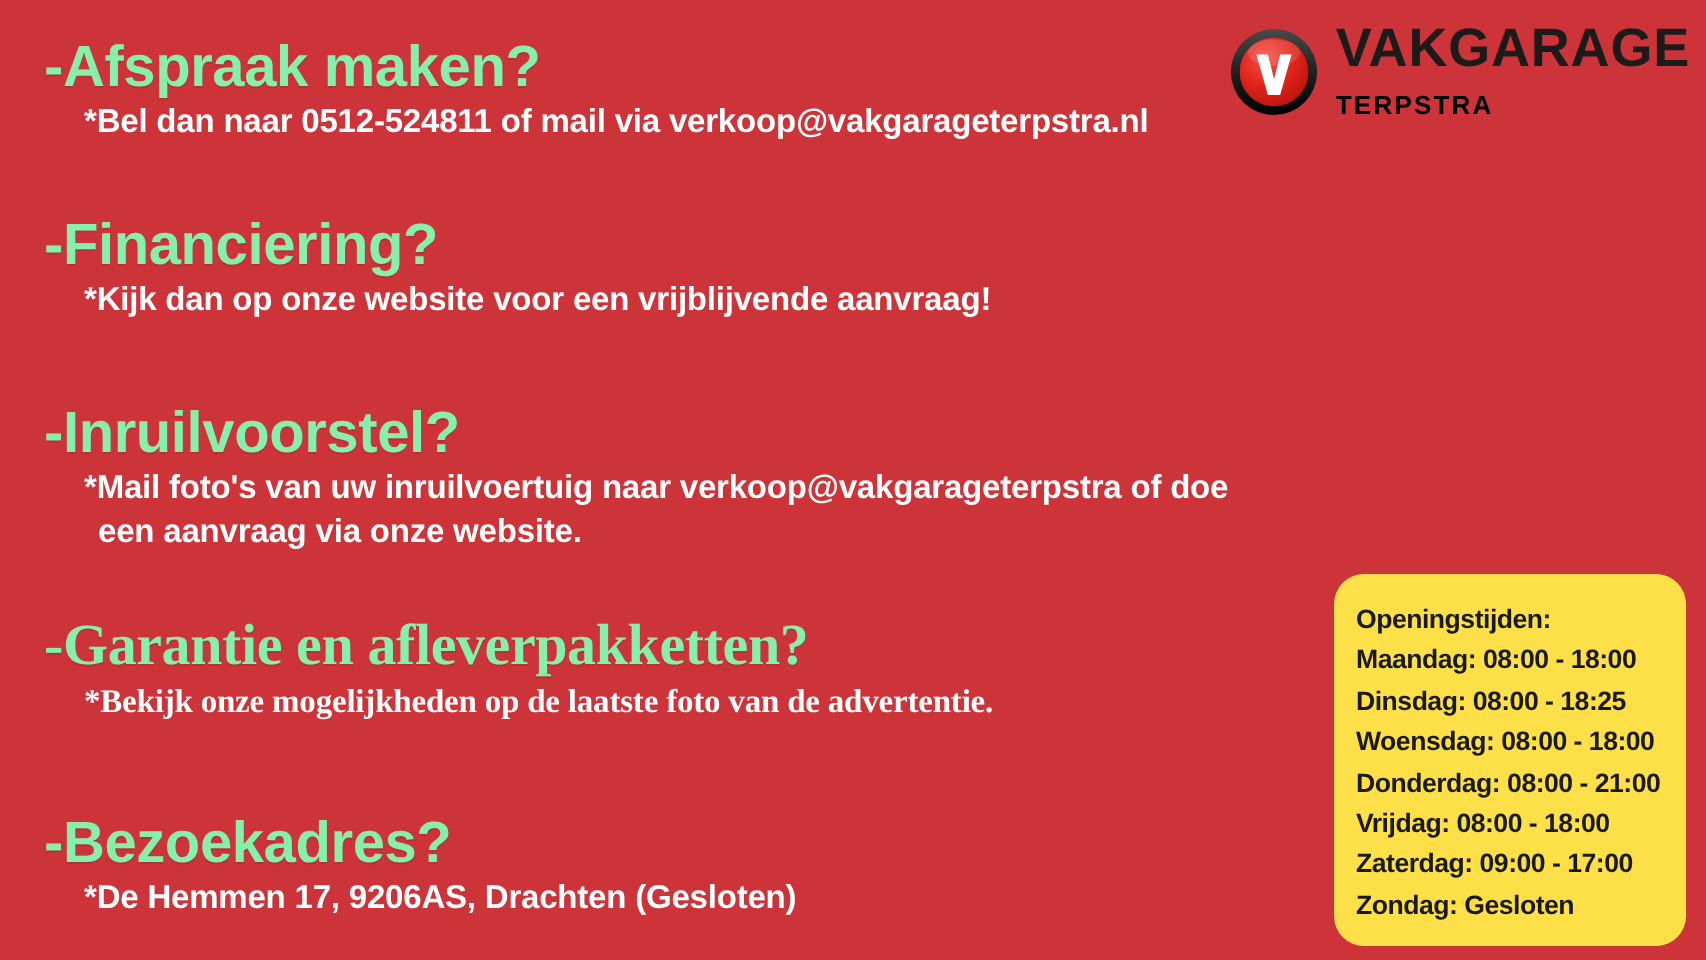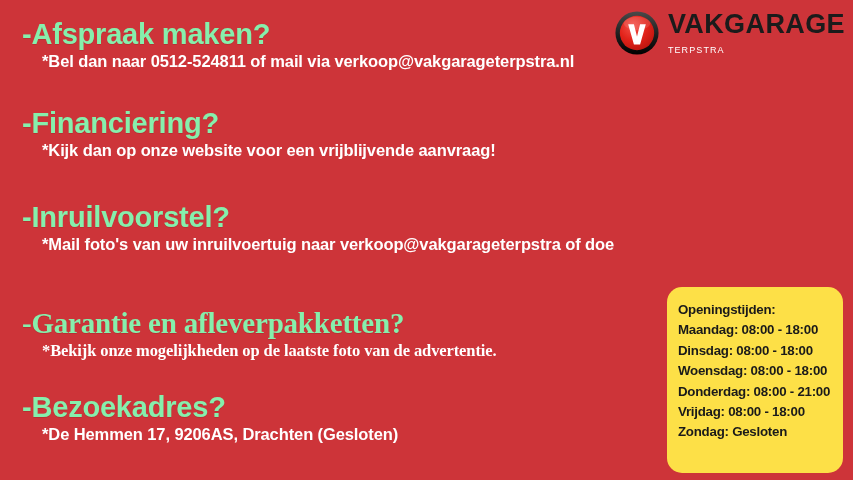--- a/index.html
+++ b/index.html
@@ -41,24 +41,24 @@
 
   #logo-name {
     font-size: 27px;
     font-weight: bold;
     letter-spacing: 0.4px;
     color: #1b1b1b;
     line-height: 1;
   }
 
   #logo-sub {
-    font-size: 13px;
-    font-weight: normal;
+    font-size: 19px;
+    font-weight: bold;
     letter-spacing: 1.1px;
-    color: #ffffff;
+    color: #000000;
     line-height: 1;
     margin-top: 4px;
     font-variant: small-caps;
     text-transform: lowercase;
   }
 
   
   #sections {
     position: absolute;
     left: 0;
@@ -95,21 +95,21 @@
     letter-spacing: -0.1px;
   }
 
   .section-line.indented { padding-left: 7px; }
 
   
   #section-0 { top: 19px; }
   #section-1 { top: 108px; }
   #section-2 { top: 202px; }
   #section-3 { top: 308px; font-family: Liberation Serif, serif; }
-  #section-4 { top: 392px; }
+  #section-4 { top: 407px; }
 
   
   #hours-card {
     position: absolute;
     left: 667px;
     top: 287px;
     width: 176px;
     height: 186px;
     background: #fde047;
     border-radius: 15px;
@@ -166,20 +166,21 @@
     <div class="section-heading">-Financiering?</div>
     <div class="section-lines">
       <div class="section-line">*Kijk dan op onze website voor een vrijblijvende aanvraag!</div>
     </div>
   </div>
 
   <div class="section" id="section-2">
     <div class="section-heading">-Inruilvoorstel?</div>
     <div class="section-lines">
       <div class="section-line">*Mail foto's van uw inruilvoertuig naar verkoop@vakgarageterpstra of doe</div>
+      <div class="section-line indented">een aanvraag via onze website.</div>
     </div>
   </div>
 
   <div class="section" id="section-3">
     <div class="section-heading">-Garantie en afleverpakketten?</div>
     <div class="section-lines">
       <div class="section-line">*Bekijk onze mogelijkheden op de laatste foto van de advertentie.</div>
     </div>
   </div>
 
@@ -188,18 +189,19 @@
     <div class="section-lines">
       <div class="section-line">*De Hemmen 17, 9206AS, Drachten (Gesloten)</div>
     </div>
   </div>
 
 </div>
 
 <div id="hours-card">
   <div class="hours-line">Openingstijden:</div>
   <div class="hours-line">Maandag: 08:00 - 18:00</div>
-  <div class="hours-line">Dinsdag: 08:00 - 18:00</div>
+  <div class="hours-line">Dinsdag: 08:00 - 18:25</div>
   <div class="hours-line">Woensdag: 08:00 - 18:00</div>
   <div class="hours-line">Donderdag: 08:00 - 21:00</div>
   <div class="hours-line">Vrijdag: 08:00 - 18:00</div>
+  <div class="hours-line">Zaterdag: 09:00 - 17:00</div>
   <div class="hours-line">Zondag: Gesloten</div>
 </div>
 
 </body></html>

